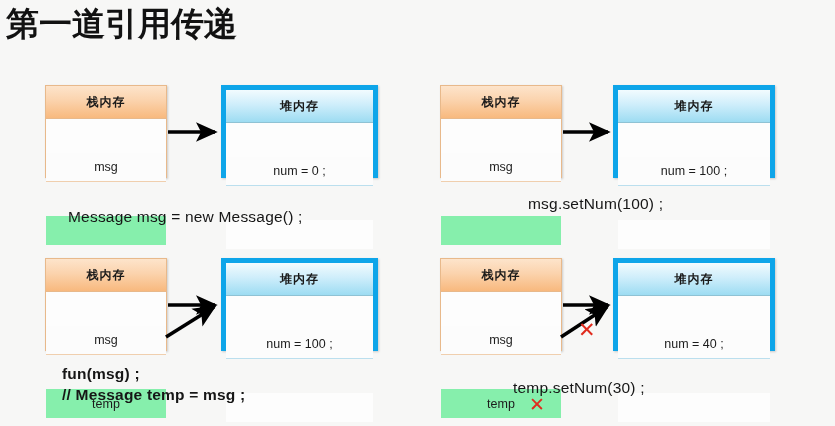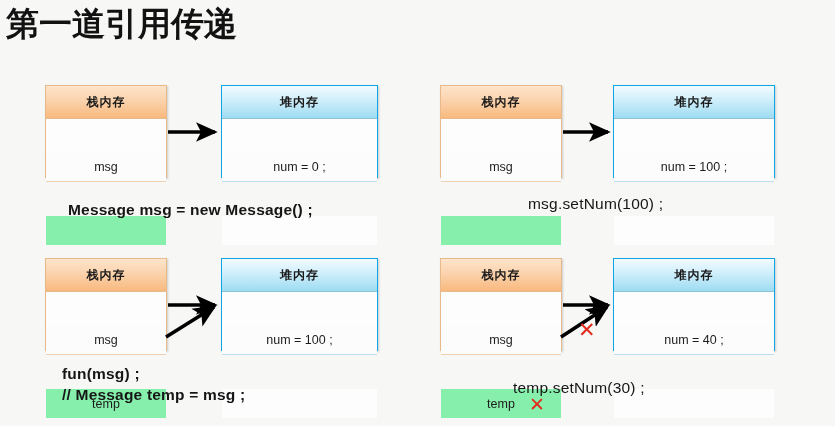--- a/index.html
+++ b/index.html
@@ -40,21 +40,21 @@
   .membox {
     position: absolute;
     box-sizing: border-box;
     background: #fdfdfd;
     box-shadow: 1px 1px 2px rgba(0,0,0,0.18);
   }
   .membox.stack {
     border: 1px solid #e8b98b;
   }
   .membox.heap {
-    border: 1px solid #0ea5e9;
+    border: 5px solid #0ea5e9;
   }
   .mb-header {
     box-sizing: border-box;
     width: 100%;
     display: flex;
     align-items: center;
     justify-content: center;
     font-size: 12px;
     font-weight: bold;
     color: #1a1a1a;
@@ -141,21 +141,21 @@
     <div class="membox stack" style="left:45px; top:85px; width:122px; height:93px;">
       <div class="mb-header" style="height:33px;">栈内存</div>
       <div class="mb-row" style="height:29px;">msg</div>
       <div class="mb-row last" style="height:29px;"></div>
     </div>
     <div class="membox heap" style="left:221px; top:85px; width:157px; height:93px;">
       <div class="mb-header" style="height:33px;">堆内存</div>
       <div class="mb-row" style="height:29px;">num = 0 ;</div>
       <div class="mb-row last" style="height:29px;"></div>
     </div>
-    <div class="caption" style="left:68px; top:199px; width:330px;font-weight:bold;">Message msg = new Message() ;</div>
+    <div class="caption" style="left:68px; top:206px; width:330px;">Message msg = new Message() ;</div>
   </div>
 
   <div class="panel">
     <div class="membox stack" style="left:440px; top:85px; width:122px; height:93px;">
       <div class="mb-header" style="height:33px;">栈内存</div>
       <div class="mb-row" style="height:29px;">msg</div>
       <div class="mb-row last" style="height:29px;"></div>
     </div>
     <div class="membox heap" style="left:613px; top:85px; width:162px; height:93px;">
       <div class="mb-header" style="height:33px;">堆内存</div>

